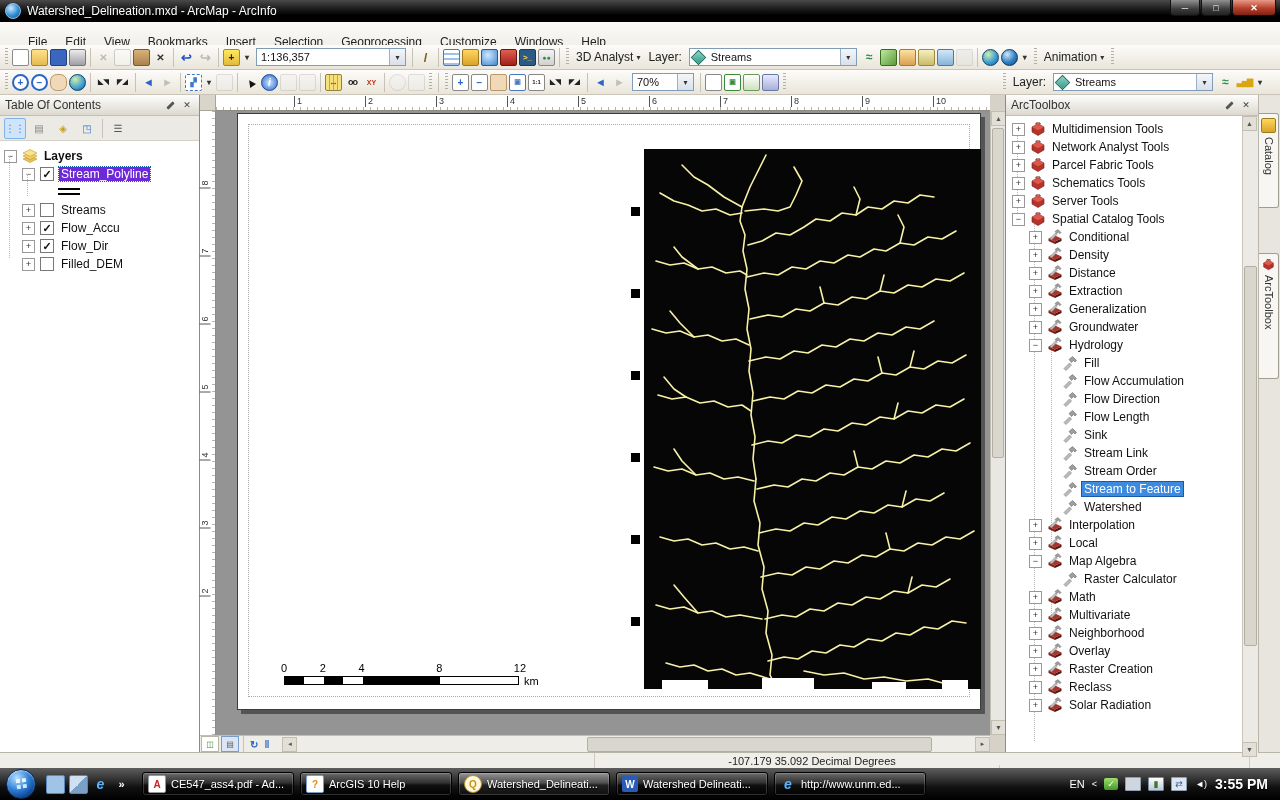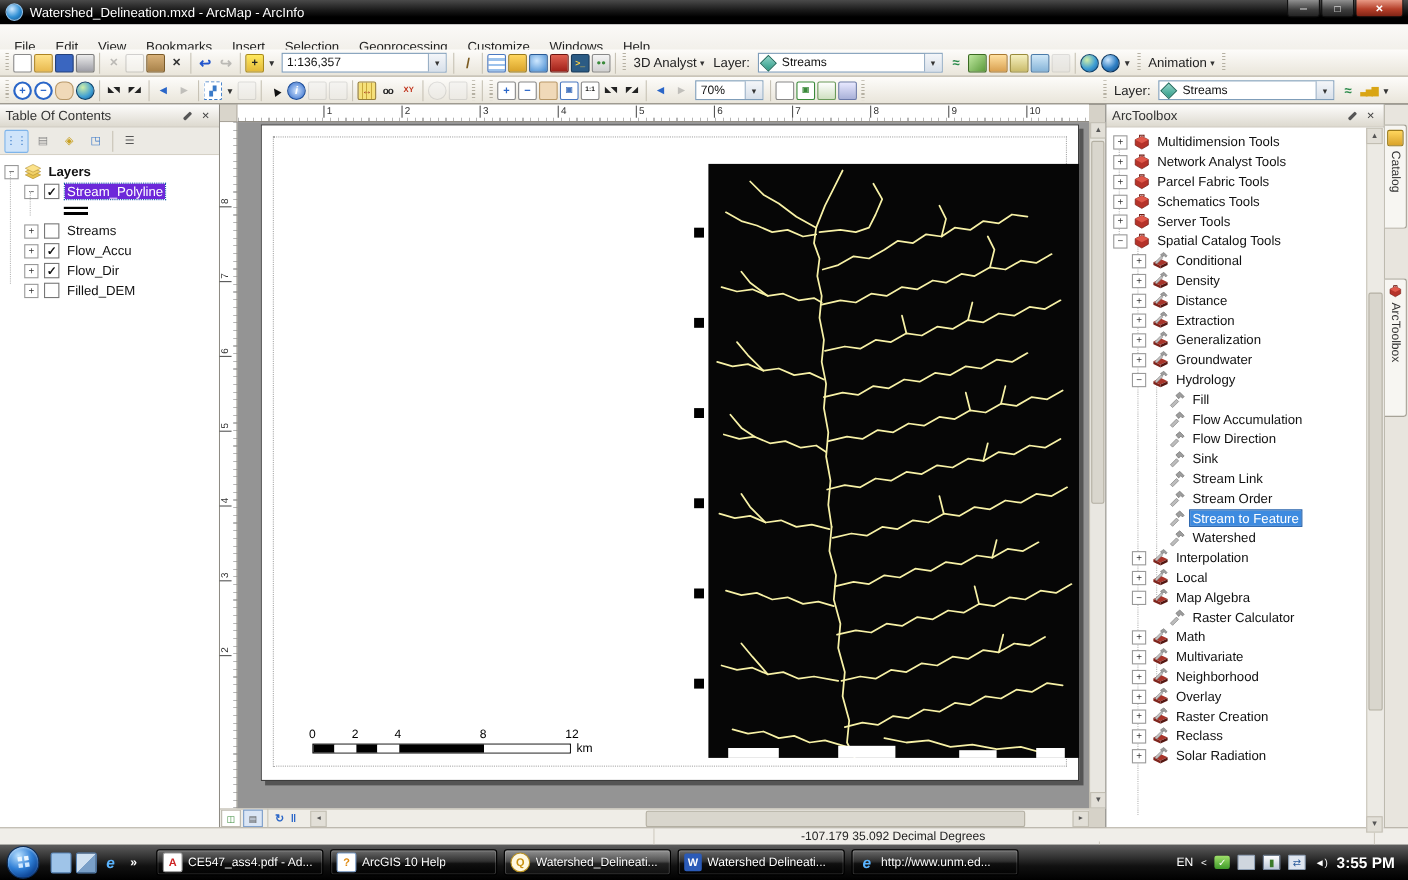--- a/index.html
+++ b/index.html
@@ -14,21 +14,21 @@
     border:1px solid #8fc0e8;flex:none;}
   #wtitle{color:#fff;font-size:12px;text-shadow:0 1px 1px #000;}
   #winbtns{position:absolute;right:4px;top:0;display:flex;}
   .wb{width:28px;height:15px;margin-left:1px;border:1px solid #111;border-top:none;
     border-radius:0 0 4px 4px;background:linear-gradient(#909090,#3c3c3c 60%,#222);
     color:#fff;font-size:9px;display:flex;align-items:center;justify-content:center;}
   .wb-close{width:42px;background:linear-gradient(#e89a86,#b5402a 55%,#7e2314);font-weight:bold;}
   
   #menubar{position:absolute;left:0;top:22px;width:1280px;height:40px;
     background:linear-gradient(#fbfaf8,#ece9e1);border-bottom:1px solid #d2cec2;
-    display:flex;align-items:center;padding-left:4px;box-sizing:border-box;}
+    display:flex;align-items:center;padding-left:19px;box-sizing:border-box;}
   .menu-item{padding:3px 9px;font-size:12px;color:#222;}
   
   .toolbar{position:absolute;left:0;width:1280px;height:25px;
     background:linear-gradient(#fdfcfa,#e9e5da);border-bottom:1px solid #cac5b8;
     display:flex;align-items:center;overflow:hidden;box-sizing:border-box;padding:0 2px;}
   #toolbar1{top:45px;} #toolbar2{top:70px;}
   .grip{width:3px;height:18px;margin:0 3px;flex:none;
     background:repeating-linear-gradient(180deg,#b5b0a2 0 1px,transparent 1px 3px);}
   .tsep{width:1px;height:19px;background:#c7c2b5;margin:0 3px;flex:none;}
   .i{width:17px;height:17px;margin:0 1px;border:1px solid transparent;border-radius:2px;
@@ -659,20 +659,27 @@
           <svg class="tico" viewBox="0 0 16 16">
             <use href="#sym-hammer"></use>
           </svg>
           <span class="alabel">Flow Direction</span>
         </div>
         <div class="arow" style="padding-left: 40px;">
           <span class="expsp"></span>
           <svg class="tico" viewBox="0 0 16 16">
             <use href="#sym-hammer"></use>
           </svg>
+          <span class="alabel">Flow Length</span>
+        </div>
+        <div class="arow" style="padding-left: 40px;">
+          <span class="expsp"></span>
+          <svg class="tico" viewBox="0 0 16 16">
+            <use href="#sym-hammer"></use>
+          </svg>
           <span class="alabel">Sink</span>
         </div>
         <div class="arow" style="padding-left: 40px;">
           <span class="expsp"></span>
           <svg class="tico" viewBox="0 0 16 16">
             <use href="#sym-hammer"></use>
           </svg>
           <span class="alabel">Stream Link</span>
         </div>
         <div class="arow" style="padding-left: 40px;">

